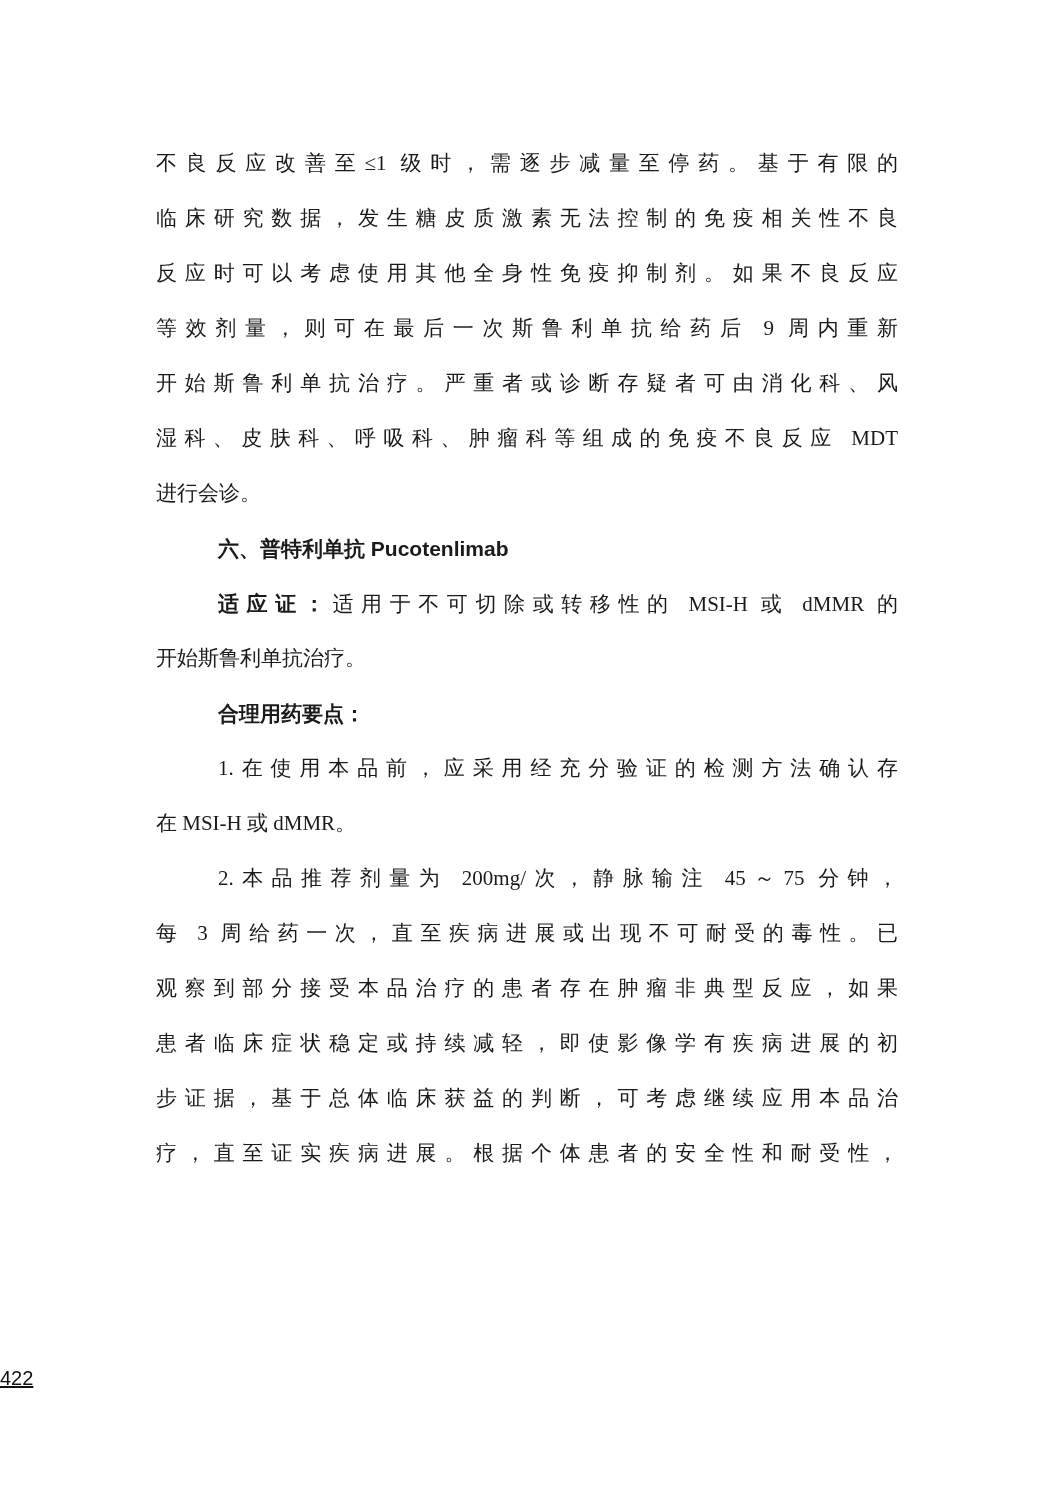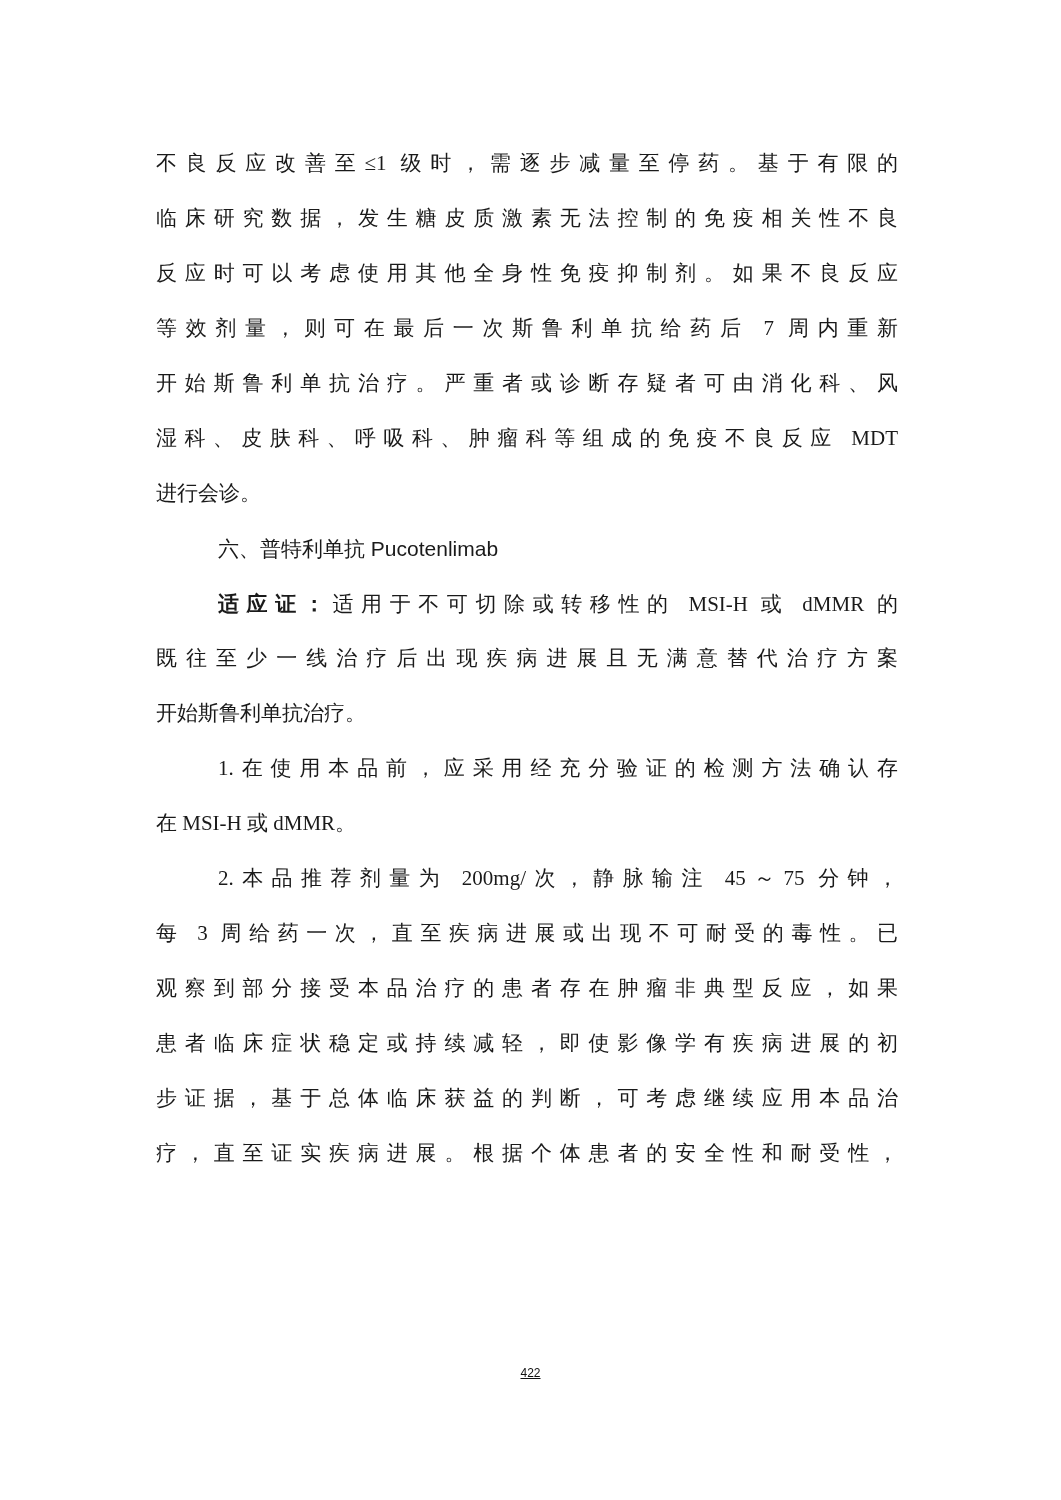--- a/index.html
+++ b/index.html
@@ -38,61 +38,61 @@
   .line.end {
     text-align: right;
     text-align-last: left;
   }
   .line.indent {
     text-indent: 62px;
   }
   .line.heading {
     text-align: right;
     text-align-last: left;
-    font-weight: normal;
+    font-weight: bold;
     font-family: "Liberation Sans", sans-serif;
   }
   .bold-label {
     font-weight: bold;
     font-family: "Liberation Sans", sans-serif;
   }
   .page-number {
     position: absolute;
     top: 1366px;
     left: 0;
     width: 100%;
-    text-align: center;
+    text-align: left;
     font-family: "Liberation Sans", sans-serif;
-    font-size: 12px;
+    font-size: 20px;
     line-height: 1.2;
     color: #111111;
     text-decoration: underline;
   }
 </style>
 </head>
 <body>
 
 <div class="page">
   <main class="text-block">
 
     <div class="line">不良反应改善至≤1 级时，需逐步减量至停药。基于有限的</div>
     <div class="line">临床研究数据，发生糖皮质激素无法控制的免疫相关性不良</div>
     <div class="line">反应时可以考虑使用其他全身性免疫抑制剂。如果不良反应</div>
-    <div class="line">等效剂量，则可在最后一次斯鲁利单抗给药后 7 周内重新</div>
+    <div class="line">等效剂量，则可在最后一次斯鲁利单抗给药后 9 周内重新</div>
     <div class="line">开始斯鲁利单抗治疗。严重者或诊断存疑者可由消化科、风</div>
     <div class="line">湿科、皮肤科、呼吸科、肿瘤科等组成的免疫不良反应 MDT</div>
     <div class="line end">进行会诊。</div>
 
     <div class="line heading indent">六、普特利单抗 Pucotenlimab</div>
 
 
     <div class="line indent"><span class="bold-label">适应证：</span><span>适用于不可切除或转移性的 MSI-H 或 dMMR 的</span></div>
-    <div class="line">既往至少一线治疗后出现疾病进展且无满意替代治疗方案</div>
     <div class="line end">开始斯鲁利单抗治疗。</div>
 
+    <div class="line heading indent">合理用药要点：</div>
 
     <div class="line indent">1.在使用本品前，应采用经充分验证的检测方法确认存</div>
     <div class="line end">在 MSI-H 或 dMMR。</div>
 
     <div class="line indent">2.本品推荐剂量为 200mg/次，静脉输注 45～75 分钟，</div>
     <div class="line">每 3 周给药一次，直至疾病进展或出现不可耐受的毒性。已</div>
     <div class="line">观察到部分接受本品治疗的患者存在肿瘤非典型反应，如果</div>
     <div class="line">患者临床症状稳定或持续减轻，即使影像学有疾病进展的初</div>
     <div class="line">步证据，基于总体临床获益的判断，可考虑继续应用本品治</div>
     <div class="line">疗，直至证实疾病进展。根据个体患者的安全性和耐受性，</div>

